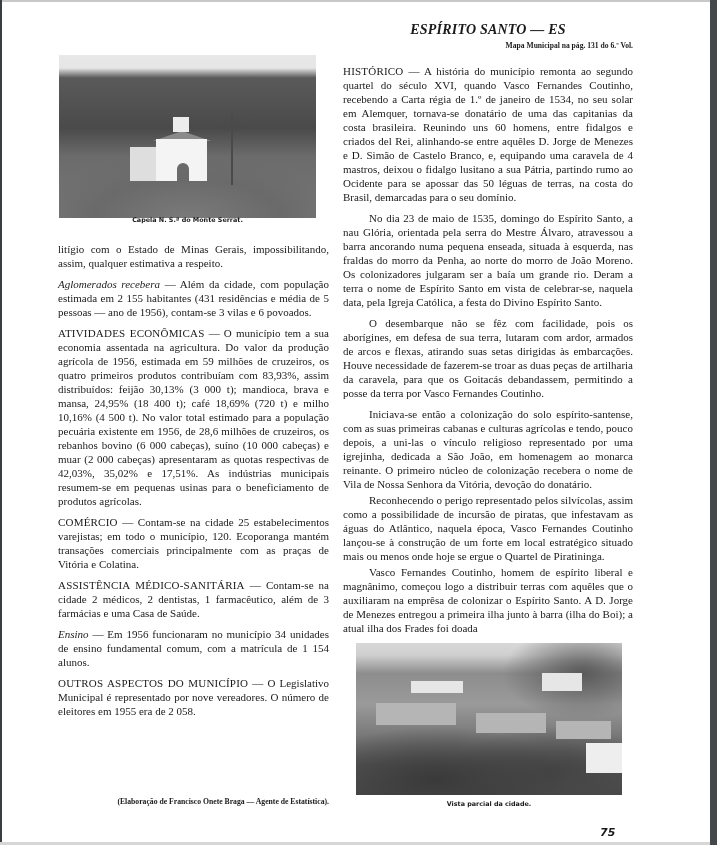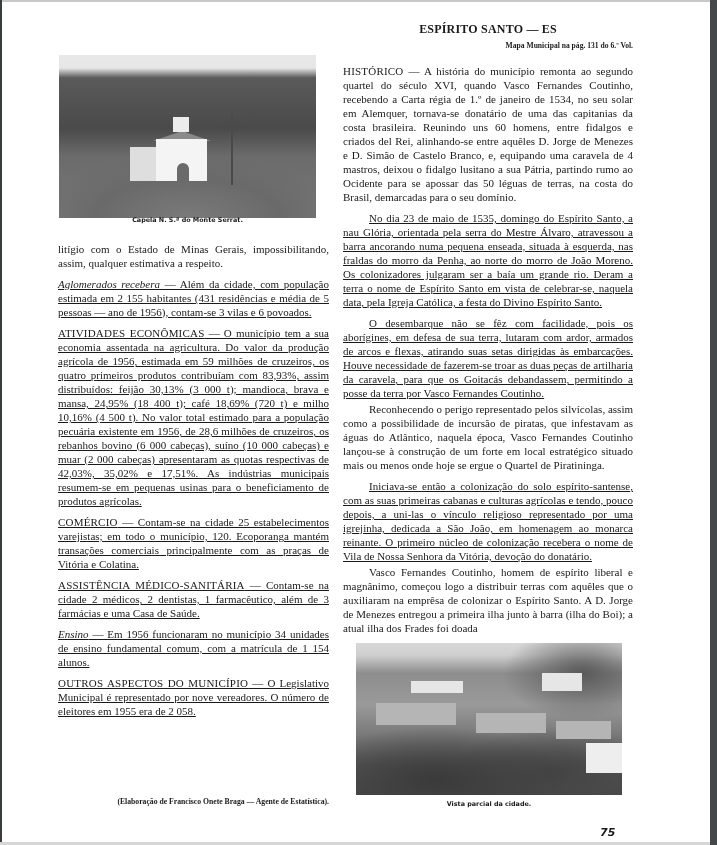--- a/index.html
+++ b/index.html
@@ -6,26 +6,26 @@
   body { width:717px; height:845px; position:relative; overflow:hidden; background:#ffffff; font-family:"Liberation Serif","DejaVu Serif",serif; color:#1a1a1a; }
   .left-bar { position:absolute; left:0; top:0; width:2px; height:845px; background:#3a3d40; }
   .right-bar { position:absolute; left:710px; top:0; width:7px; height:845px; background:#45484b; }
   .top-line { position:absolute; left:0; top:0; width:710px; height:2px; background:#c8c8c8; }
   .bottom-line { position:absolute; left:0; top:842px; width:710px; height:3px; background:#d6d6d6; }
 
   .col { position:absolute; font-size:11px; line-height:14px; text-align:justify; }
   .col p { margin:0; }
   .left-col { left:58px; top:242px; width:271px; }
   .right-col { left:343px; top:64px; width:290px; }
-  .para-gap { margin-top:7px !important;text-decoration:underline; }
+  .para-gap { margin-top:7px !important; }
   .indent { text-indent:26px; }
   .head { font-weight:normal; letter-spacing:0.2px; }
   .it { font-style:italic; }
 
-  .title { position:absolute; left:343px; top:22px; width:290px; text-align:center; font-weight:bold; font-size:12px; letter-spacing:0.2px; }
+  .title { position:absolute; left:343px; top:22px; width:290px; text-align:center; font-weight:bold; font-size:14px; letter-spacing:0.2px;font-style:italic; }
   .subtitle { position:absolute; left:343px; top:41px; width:290px; text-align:right; font-weight:bold; font-size:7.6px; }
 
   .photo { position:absolute; overflow:hidden; }
   .church-photo { left:59px; top:55px; width:257px; height:163px;
     background:
       radial-gradient(ellipse 60% 40% at 50% 100%, #7a7a7a 0%, #6a6a6a 60%, transparent 100%),
       linear-gradient(180deg, #e8e8e8 0%, #e6e6e6 8%, #5a5a5a 14%, #4a4a4a 45%, #6b6b6b 62%, #777 100%); }
   .church-photo .annex { position:absolute; left:71px; top:92px; width:26px; height:34px; background:#dedede; }
   .church-photo .front { position:absolute; left:97px; top:84px; width:51px; height:42px; background:#f4f4f4; }
   .church-photo .roof { position:absolute; left:94px; top:76px; width:0; height:0; border-left:29px solid transparent; border-right:29px solid transparent; border-bottom:10px solid #8a8a8a; }
@@ -80,22 +80,22 @@
   <p class="para-gap"><span class="head">ASSISTÊNCIA MÉDICO-SANITÁRIA</span><span> — Contam-se na cidade 2 médicos, 2 dentistas, 1 farmacêutico, além de 3 farmácias e uma Casa de Saúde.</span></p>
   <p class="para-gap"><span class="it">Ensino</span><span> — Em 1956 funcionaram no município 34 unidades de ensino fundamental comum, com a matrícula de 1 154 alunos.</span></p>
   <p class="para-gap"><span class="head">OUTROS ASPECTOS DO MUNICÍPIO</span><span> — O Legislativo Municipal é representado por nove vereadores. O número de eleitores em 1955 era de 2 058.</span></p>
 </div>
 <div class="credit">(Elaboração de Francisco Onete Braga — Agente de Estatística).</div>
 
 <div class="col right-col">
   <p><span class="head">HISTÓRICO</span><span> — A história do município remonta ao segundo quartel do século XVI, quando Vasco Fernandes Coutinho, recebendo a Carta régia de 1.º de janeiro de 1534, no seu solar em Alemquer, tornava-se donatário de uma das capitanias da costa brasileira. Reunindo uns 60 homens, entre fidalgos e criados del Rei, alinhando-se entre aquêles D. Jorge de Menezes e D. Simão de Castelo Branco, e, equipando uma caravela de 4 mastros, deixou o fidalgo lusitano a sua Pátria, partindo rumo ao Ocidente para se apossar das 50 léguas de terras, na costa do Brasil, demarcadas para o seu domínio.</span></p>
   <p class="indent para-gap">No dia 23 de maio de 1535, domingo do Espírito Santo, a nau Glória, orientada pela serra do Mestre Álvaro, atravessou a barra ancorando numa pequena enseada, situada à esquerda, nas fraldas do morro da Penha, ao norte do morro de João Moreno. Os colonizadores julgaram ser a baía um grande rio. Deram a terra o nome de Espírito Santo em vista de celebrar-se, naquela data, pela Igreja Católica, a festa do Divino Espírito Santo.</p>
   <p class="indent para-gap">O desembarque não se fêz com facilidade, pois os aborígines, em defesa de sua terra, lutaram com ardor, armados de arcos e flexas, atirando suas setas dirigidas às embarcações. Houve necessidade de fazerem-se troar as duas peças de artilharia da caravela, para que os Goitacás debandassem, permitindo a posse da terra por Vasco Fernandes Coutinho.</p>
+  <p class="indent para-gap">Iniciava-se então a colonização do solo espírito-santense, com as suas primeiras cabanas e culturas agrícolas e tendo, pouco depois, a uni-las o vínculo religioso representado por uma igrejinha, dedicada a São João, em homenagem ao monarca reinante. O primeiro núcleo de colonização recebera o nome de Vila de Nossa Senhora da Vitória, devoção do donatário.</p>
   <p class="indent" style="margin-top:2px">Reconhecendo o perigo representado pelos silvícolas, assim como a possibilidade de incursão de piratas, que infestavam as águas do Atlântico, naquela época, Vasco Fernandes Coutinho lançou-se à construção de um forte em local estratégico situado mais ou menos onde hoje se ergue o Quartel de Piratininga.</p>
-  <p class="indent para-gap">Iniciava-se então a colonização do solo espírito-santense, com as suas primeiras cabanas e culturas agrícolas e tendo, pouco depois, a uni-las o vínculo religioso representado por uma igrejinha, dedicada a São João, em homenagem ao monarca reinante. O primeiro núcleo de colonização recebera o nome de Vila de Nossa Senhora da Vitória, devoção do donatário.</p>
   <p class="indent" style="margin-top:2px">Vasco Fernandes Coutinho, homem de espírito liberal e magnânimo, começou logo a distribuir terras com aquêles que o auxiliaram na emprêsa de colonizar o Espírito Santo. A D. Jorge de Menezes entregou a primeira ilha junto à barra (ilha do Boi); a atual ilha dos Frades foi doada</p>
 </div>
 
 <div class="photo city-photo">
   <div class="bldg" style="left:55px;top:38px;width:52px;height:12px;"></div>
   <div class="bldg" style="left:186px;top:30px;width:40px;height:18px;"></div>
   <div class="roofs" style="left:20px;top:60px;width:80px;height:22px;"></div>
   <div class="roofs" style="left:120px;top:70px;width:70px;height:20px;"></div>
   <div class="roofs" style="left:200px;top:78px;width:55px;height:18px;"></div>
   <div class="bldg" style="left:230px;top:100px;width:36px;height:30px;background:#eeeeee;"></div>

